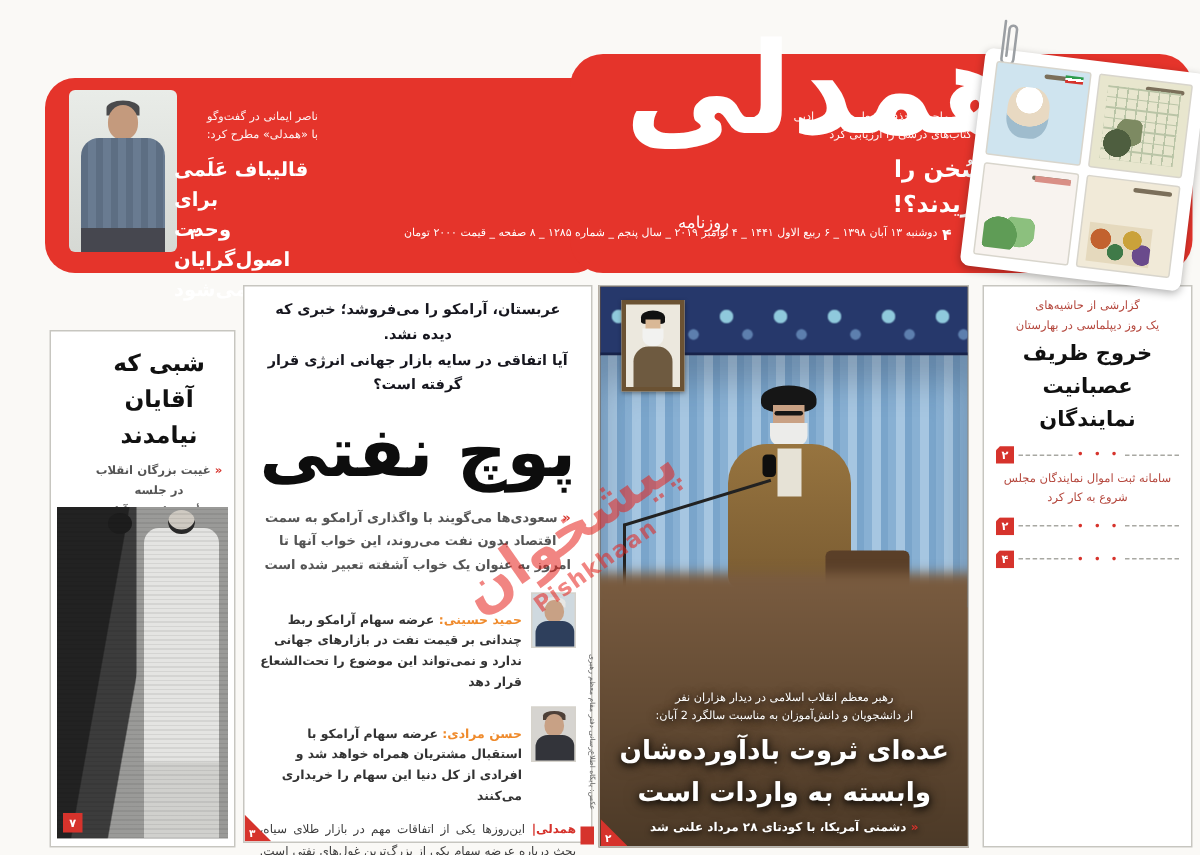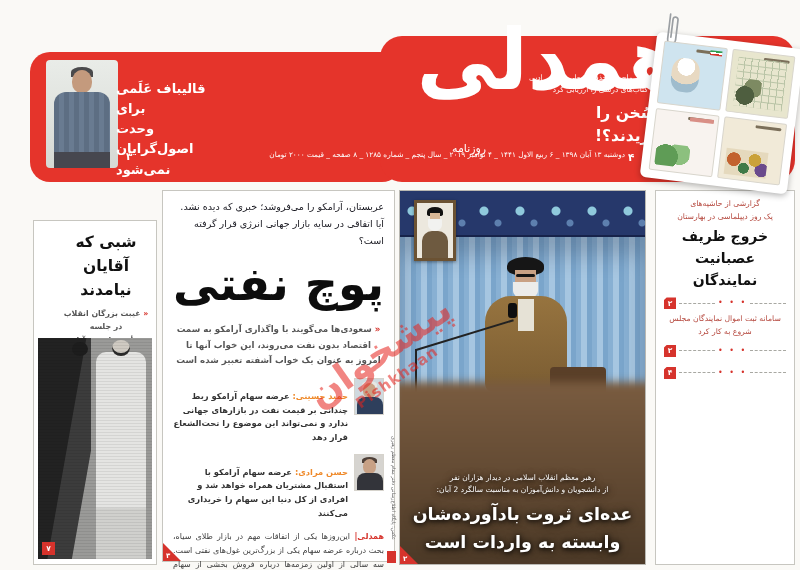--- a/index.html
+++ b/index.html
@@ -68,21 +68,21 @@
   .lc-photo { position:absolute; left:4px; right:4px; top:117px; bottom:5px; background:#9a9a98; overflow:hidden; }
   .bw1 { position:absolute; left:-6px; top:0; width:52%; height:100%; background:linear-gradient(100deg,#222 0 55%,#3c3c3c 56% 80%,transparent 81%); }
   .bw2 { position:absolute; right:6px; top:14px; width:44%; height:100%; background:linear-gradient(#e4e4e2 0 70%,#d0d0cd 71%); border-radius:10px 10px 0 0; }
   .bw2h { position:absolute; right:22px; top:2px; width:18px; height:16px; background:#cfcac2; border-radius:50%; box-shadow:0 -3px 0 #2a2a2a inset; }
   .bw3 { position:absolute; left:34px; top:4px; width:16px; height:14px; background:#1d1d1d; border-radius:50%; }
   .bw-grain { position:absolute; inset:0; background:repeating-linear-gradient(0deg,rgba(0,0,0,.07) 0 1px,transparent 1px 3px); }
   .corner-sq { position:absolute; left:4px; bottom:4px; width:13px; height:13px; background:#d6332c; color:#fff; font-size:7.5px; font-weight:bold; display:flex; align-items:center; justify-content:center; }
 
   
   .main-box { left:162px; top:190px; width:233px; height:372px; padding:8px 10px 6px; text-align:center; }
-  .m-kicker { font-size:9.6px; font-weight:normal; color:#16161e; line-height:1.75;text-align:right; }
+  .m-kicker { font-size:9.6px; font-weight:bold; color:#16161e; line-height:1.75; }
   .m-headline { font-size:46px; font-weight:bold; color:#0d0d0d; line-height:1.45; margin-top:2px;text-align:right; }
   .m-lead { font-size:8.7px; font-weight:bold; color:#555; line-height:1.8; margin-top:4px; padding:0 2px;text-align:center; }
   .m-expert { display:flex; gap:6px; margin-top:9px; align-items:flex-start; text-align:right; }
   .mini-portrait { width:30px; height:37px; flex:none; border:1px solid #d6d3cc; position:relative; overflow:hidden; }
   .mp-a { background:#cfd9df; } .mp-b { background:#d6d4d0; }
   .mp-head { position:absolute; left:8px; top:4px; width:13px; height:15px; background:#c8a185; border-radius:50% 50% 45% 45%; }
   .mp-hair-white { position:absolute; left:7px; top:2px; width:15px; height:7px; background:#e7e7e5; border-radius:50% 50% 0 0; }
   .mp-hair-dark { position:absolute; left:7px; top:2px; width:15px; height:6px; background:#4e4038; border-radius:50% 50% 0 0; }
   .mp-suit-blue { position:absolute; left:2px; top:18px; width:26px; height:20px; background:#2e3f5c; border-radius:8px 8px 0 0; }
   .mp-suit-dark { position:absolute; left:2px; top:18px; width:26px; height:20px; background:#33343a; border-radius:8px 8px 0 0; }
@@ -158,20 +158,22 @@
     <div class="banner-block banner-right-block"></div>
 
     <div class="portrait-man">
       <span class="pm-hair"></span>
       <span class="pm-head"></span>
       <span class="pm-body"></span>
       <span class="pm-belt"></span>
     </div>
 
     <div class="b-left-text">
+      <div class="b-kicker pre">ناصر ایمانی در گفت‌وگو
+با «همدلی» مطرح کرد:</div>
       <div class="b-headline pre">قالیباف عَلَمی برای
 وحدت اصول‌گرایان
 نمی‌شود</div>
     </div>
 
     <div class="logo">همدلی</div>
     <div class="logo-sub">روزنامه</div>
 
     <div class="b-right-text">
       <div class="b-kicker pre">همدلی ماجرای حذف اشعار مشاهیر ادبی
@@ -296,20 +298,24 @@
     <div class="chair"></div>
     <div class="mic-pole"></div>
     <div class="mic-boom"></div>
     <div class="mic-head"></div>
     <div class="crowd"></div>
     <figcaption class="cap">
       <div class="cap-kicker pre">رهبر معظم انقلاب اسلامی در دیدار هزاران نفر
 از دانشجویان و دانش‌آموزان به مناسبت سالگرد 2 آبان:</div>
       <div class="cap-headline pre">عده‌ای ثروت بادآورده‌شان
 وابسته به واردات است</div>
+      <div class="cap-sub">
+        <span class="qmark">«</span>
+        <span>دشمنی آمریکا، با کودتای ۲۸ مرداد علنی شد</span>
+      </div>
     </figcaption>
     <div class="corner-tri photo-tri">
         <span>۲</span>
       </div>
   </figure>
 
   <div class="credit-strip">عکس: پایگاه اطلاع‌رسانی دفتر مقام معظم رهبری</div>
   <div class="credit-flag"></div>
 
   <section class="panel right-box">

